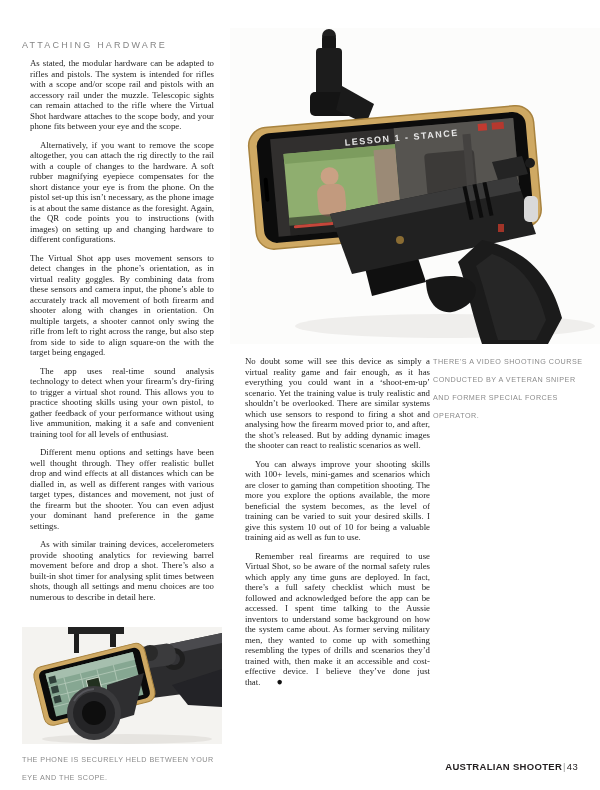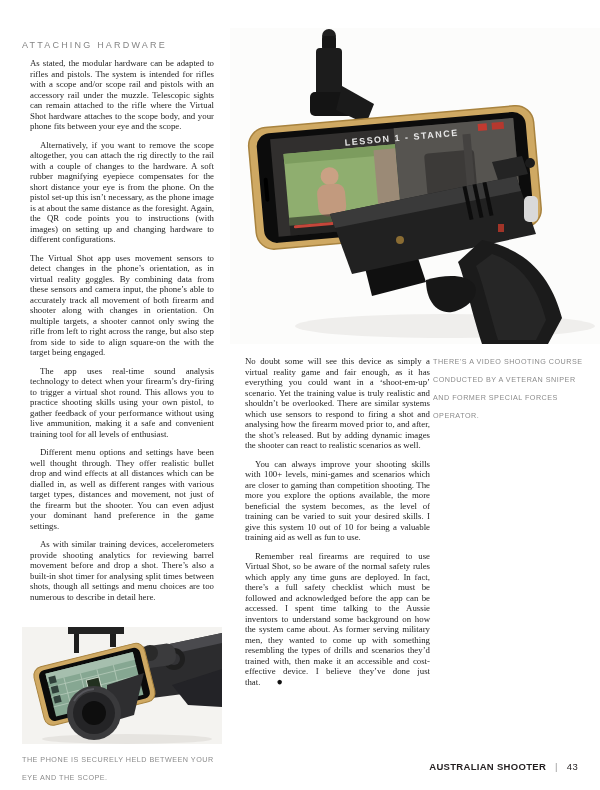--- a/index.html
+++ b/index.html
@@ -32,21 +32,21 @@
   
   .photo-pistol{position:absolute;left:230px;top:28px;width:370px;height:316px;}
   .photo-scope-block{position:absolute;left:22px;top:627px;width:200px;}
   .photo-scope-block .caption{margin-top:7px;}
   svg{display:block;}
   
   .footer{
     position:absolute;top:761px;right:22px;
     font-family:"Liberation Sans", sans-serif;
     font-size:9.5px;color:#221e1f;letter-spacing:0.3px;
-    display:flex;align-items:baseline;gap:9px;
+    display:flex;align-items:baseline;gap:1px;
   }
   .footer .mag{font-weight:700;}
   .footer .sep{color:#9a9a9a;font-weight:400;}
   .footer .num{font-weight:400;}
 </style>
 </head>
 <body>
 
 <div class="page">
 

